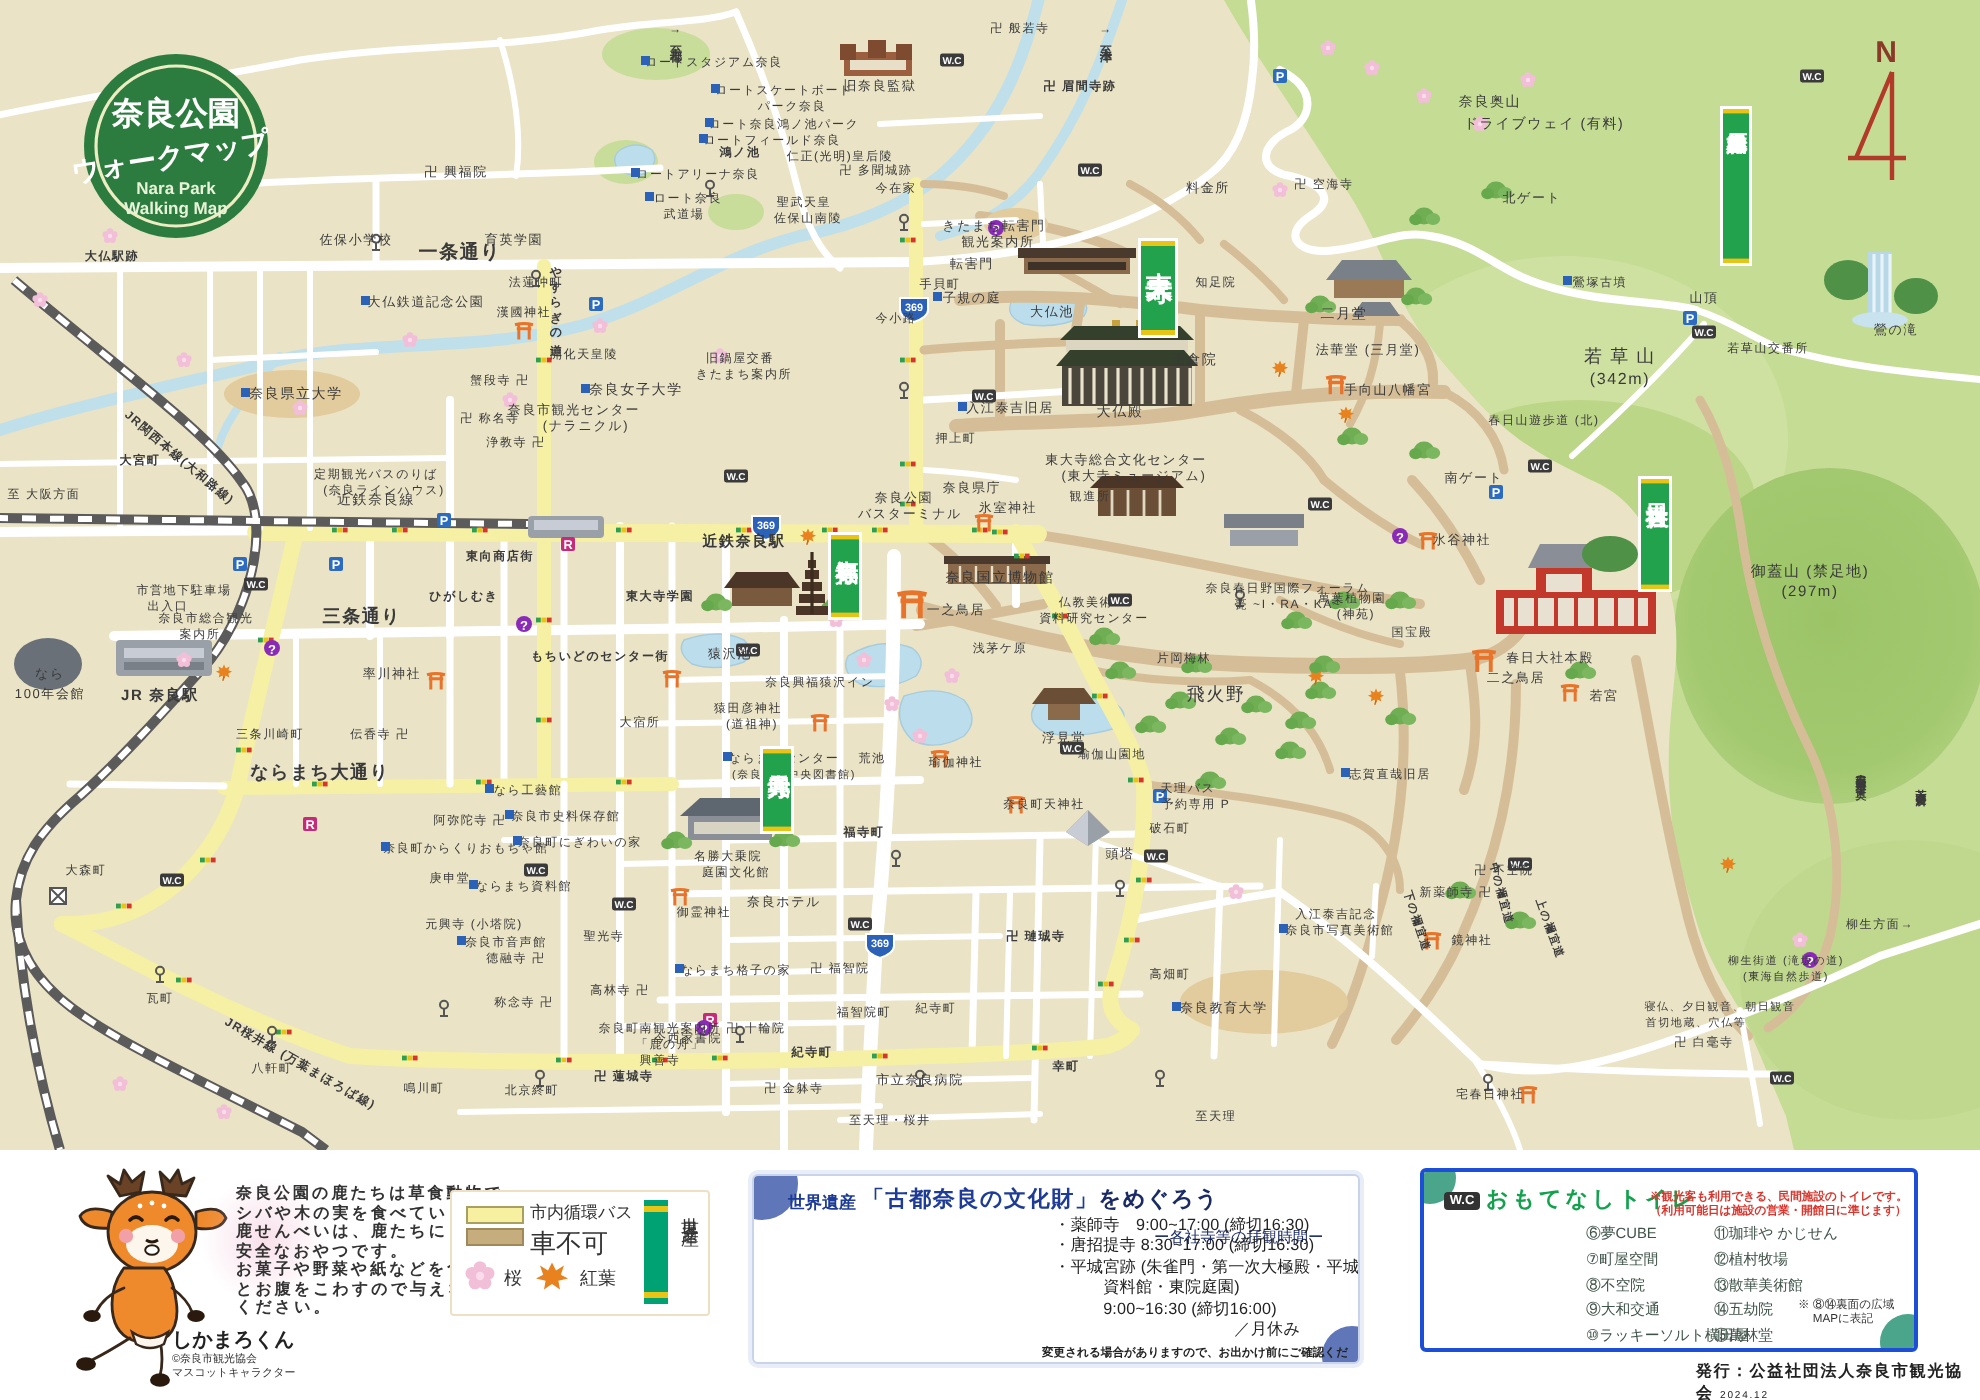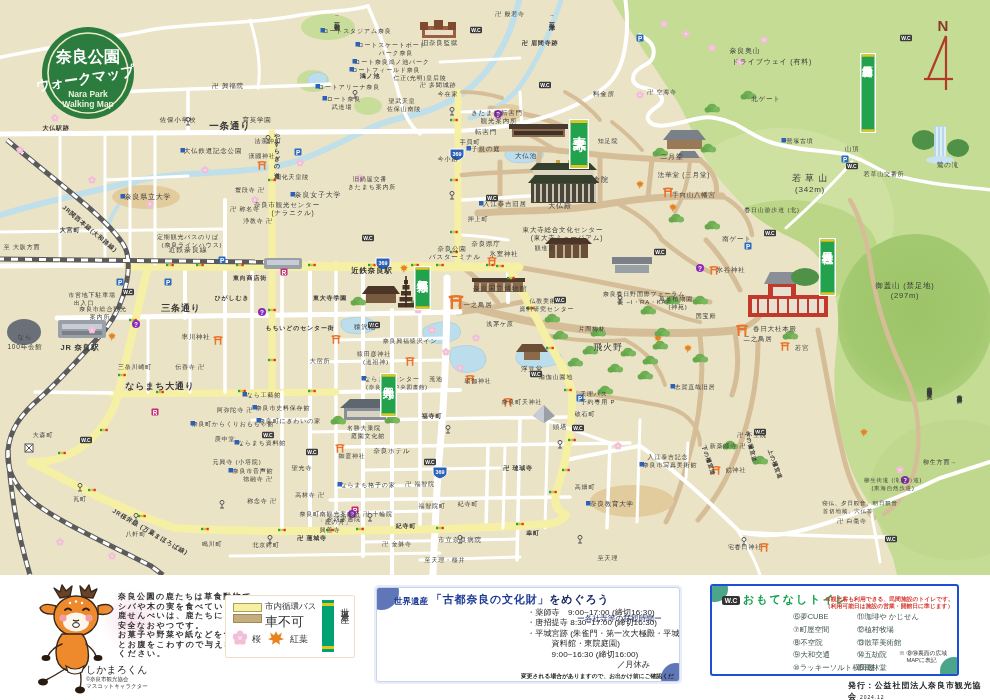--- a/index.html
+++ b/index.html
@@ -797,21 +797,21 @@
       <circle cx="71" cy="36" r="3.6" fill="#F2A0A8"></circle>
 <path d="M55,38 Q58,40 61,38" stroke="#2A1A0E" stroke-width="1.4" fill="none"></path>
 <ellipse cx="58" cy="43" rx="3.4" ry="2.4" fill="#fff" stroke="#2A1A0E" stroke-width="1"></ellipse>
 <circle cx="52" cy="21" r="1.2" fill="#fff"></circle>
       <circle cx="58" cy="19.5" r="1.2" fill="#fff"></circle>
       <circle cx="64" cy="21" r="1.2" fill="#fff"></circle>
 <path d="M48,84 Q57,90 66,84 L64,90 Q57,94 50,90 Z" fill="#FDF6EC" stroke="#38281C" stroke-width="1.2"></path>
 </svg>
 <div class="ab" style="left:100px;top:588px;width:64px;height:64px;border-radius:50%;background:radial-gradient(circle,rgba(242,192,214,0.5),rgba(242,192,214,0) 70%)"></div>
 <div class="ab" style="left:118px;top:592px;font-size:8px;line-height:9.5px;color:#333;font-weight:bold;letter-spacing:1.5px">奈良公園の鹿たちは草食動物で、<br>シバや木の実を食べています。<br>鹿せんべいは、鹿たちにとって<br>安全なおやつです。<br>お菓子や野菜や紙などを食べる<br>とお腹をこわすので与えないで<br>ください。</div>
-<div class="ab" style="left:86px;top:663px;font-size:10px;font-weight:normal;color:#222">しかまろくん</div>
+<div class="ab" style="left:86px;top:663px;font-size:10px;font-weight:bold;color:#222">しかまろくん</div>
 <div class="ab" style="left:86px;top:676px;font-size:5.5px;color:#333">©奈良市観光協会<br>マスコットキャラクター</div>
 <div class="ab" style="left:225px;top:595px;width:128px;height:61px;background:#fff;border:1.5px solid #EFE0C4;border-radius:2px"></div>
 <div class="ab" style="left:233px;top:603px;width:27px;height:7px;background:#F7F0A0;border:0.8px solid #A8A060"></div>
 <div class="ab" style="left:265px;top:601px;font-size:8.5px;color:#333">市内循環バス</div>
 <div class="ab" style="left:233px;top:614px;width:27px;height:7px;background:#C6AD7E;border:0.8px solid #A08858"></div>
 <div class="ab" style="left:265px;top:613px;font-size:13px;color:#333">車不可</div>
 <svg class="ab" style="left:228px;top:626px" width="125" height="26" viewBox="0 0 125 26">
 <g transform="translate(12,12) scale(1.9)">
         <circle cx="0" cy="-2.2" r="1.7" fill="#F2BFD8"></circle>
         <circle cx="2.1" cy="-0.7" r="1.7" fill="#F2BFD8"></circle>

